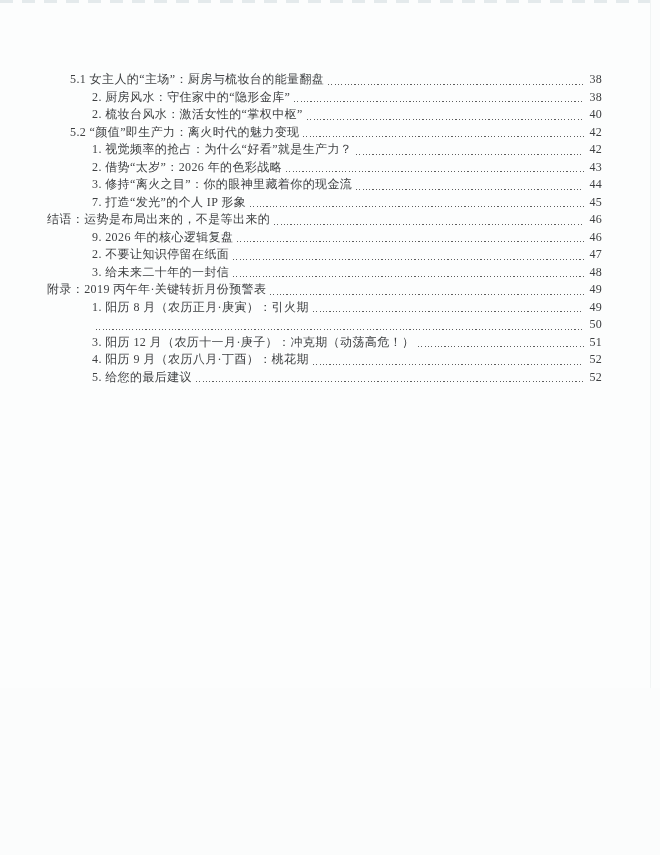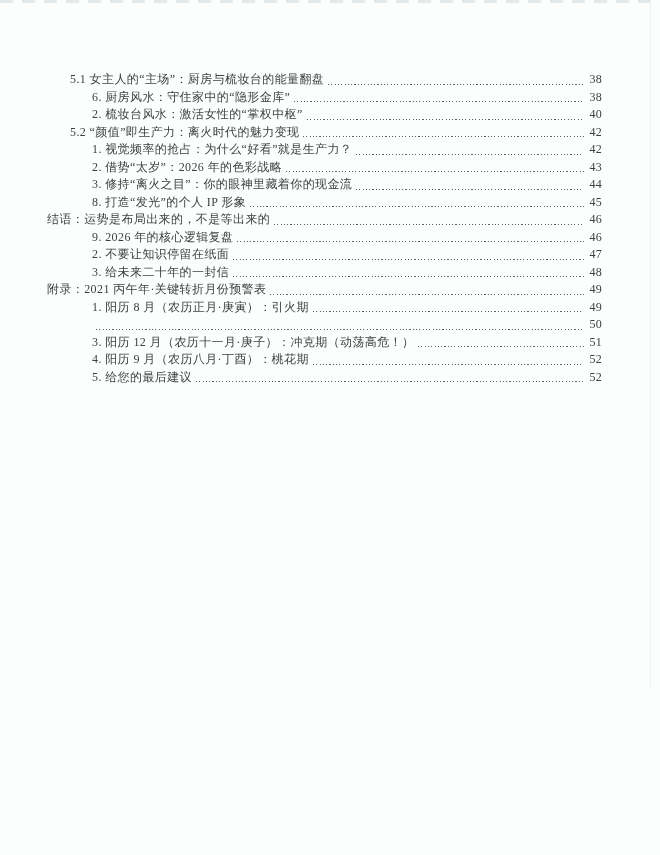--- a/index.html
+++ b/index.html
@@ -82,21 +82,21 @@
 
   <div class="toc">
 
     <div class="toc-row lvl-2">
       <span class="toc-label">5.1 女主人的“主场”：厨房与梳妆台的能量翻盘</span>
       <span class="toc-leader"></span>
       <span class="toc-page">38</span>
     </div>
 
     <div class="toc-row lvl-3">
-      <span class="toc-label">6. 厨房风水：守住家中的“隐形金库”</span>
+      <span class="toc-label">2. 厨房风水：守住家中的“隐形金库”</span>
       <span class="toc-leader"></span>
       <span class="toc-page">38</span>
     </div>
 
     <div class="toc-row lvl-3">
       <span class="toc-label">2. 梳妆台风水：激活女性的“掌权中枢”</span>
       <span class="toc-leader"></span>
       <span class="toc-page">40</span>
     </div>
 
@@ -118,21 +118,21 @@
       <span class="toc-page">43</span>
     </div>
 
     <div class="toc-row lvl-3">
       <span class="toc-label">3. 修持“离火之目”：你的眼神里藏着你的现金流</span>
       <span class="toc-leader"></span>
       <span class="toc-page">44</span>
     </div>
 
     <div class="toc-row lvl-3">
-      <span class="toc-label">8.  打造“发光”的个人 IP 形象</span>
+      <span class="toc-label">7.  打造“发光”的个人 IP 形象</span>
       <span class="toc-leader"></span>
       <span class="toc-page">45</span>
     </div>
 
     <div class="toc-row lvl-1">
       <span class="toc-label">结语：运势是布局出来的，不是等出来的</span>
       <span class="toc-leader"></span>
       <span class="toc-page">46</span>
     </div>
 
@@ -148,21 +148,21 @@
       <span class="toc-page">47</span>
     </div>
 
     <div class="toc-row lvl-3">
       <span class="toc-label">3. 给未来二十年的一封信</span>
       <span class="toc-leader"></span>
       <span class="toc-page">48</span>
     </div>
 
     <div class="toc-row lvl-1">
-      <span class="toc-label">附录：2021 丙午年·关键转折月份预警表</span>
+      <span class="toc-label">附录：2019 丙午年·关键转折月份预警表</span>
       <span class="toc-leader"></span>
       <span class="toc-page">49</span>
     </div>
 
     <div class="toc-row lvl-3">
       <span class="toc-label">1. 阳历 8 月（农历正月·庚寅）：引火期</span>
       <span class="toc-leader"></span>
       <span class="toc-page">49</span>
     </div>
 

